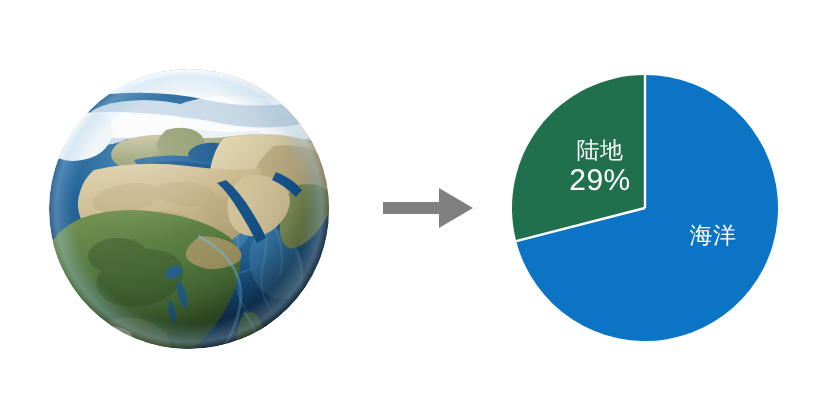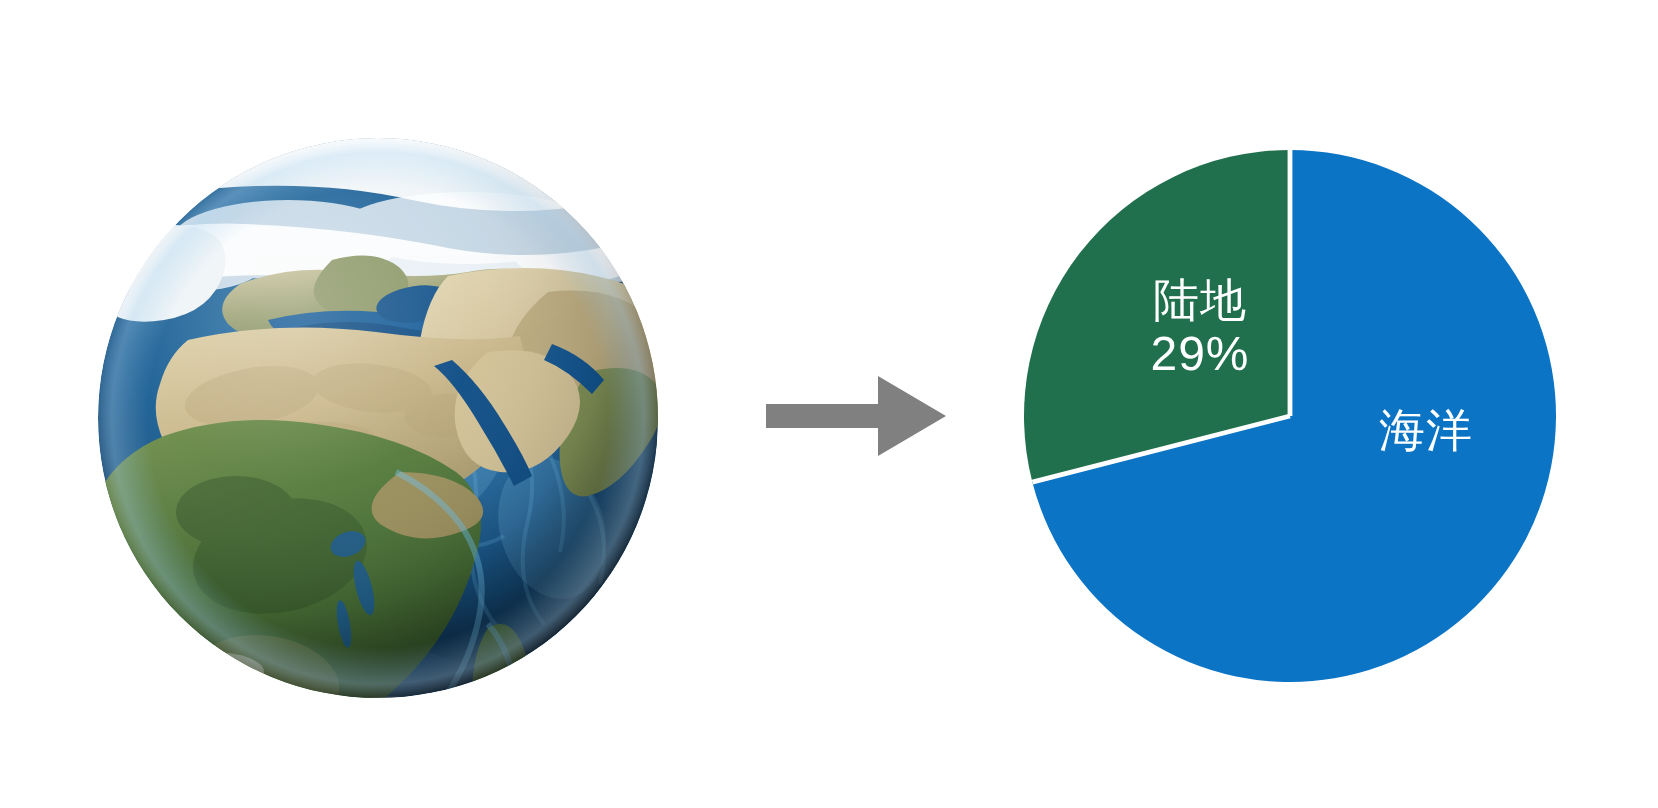--- a/index.html
+++ b/index.html
@@ -61,31 +61,31 @@
     pointer-events: none;
     text-rendering: geometricPrecision;
   }
   .pie-label .lbl-name {
     display: block;
     font-size: 23px;
     letter-spacing: 0.5px;
   }
   .pie-label .lbl-val {
     display: block;
-    font-size: 24px;
+    font-size: 30px;
     letter-spacing: 0.5px;
   }
   #label-land {
     left: 552px;
     top: 137px;
     width: 96px;
   }
   #label-ocean {
     left: 665px;
-    top: 202px;
+    top: 222px;
     width: 96px;
   }
 </style>
 </head>
 <body>
 
 <div id="canvas">
 
   <div id="globe-wrap">
     <svg id="globe-svg" viewBox="0 0 282 282" xmlns="http://www.w3.org/2000/svg">

